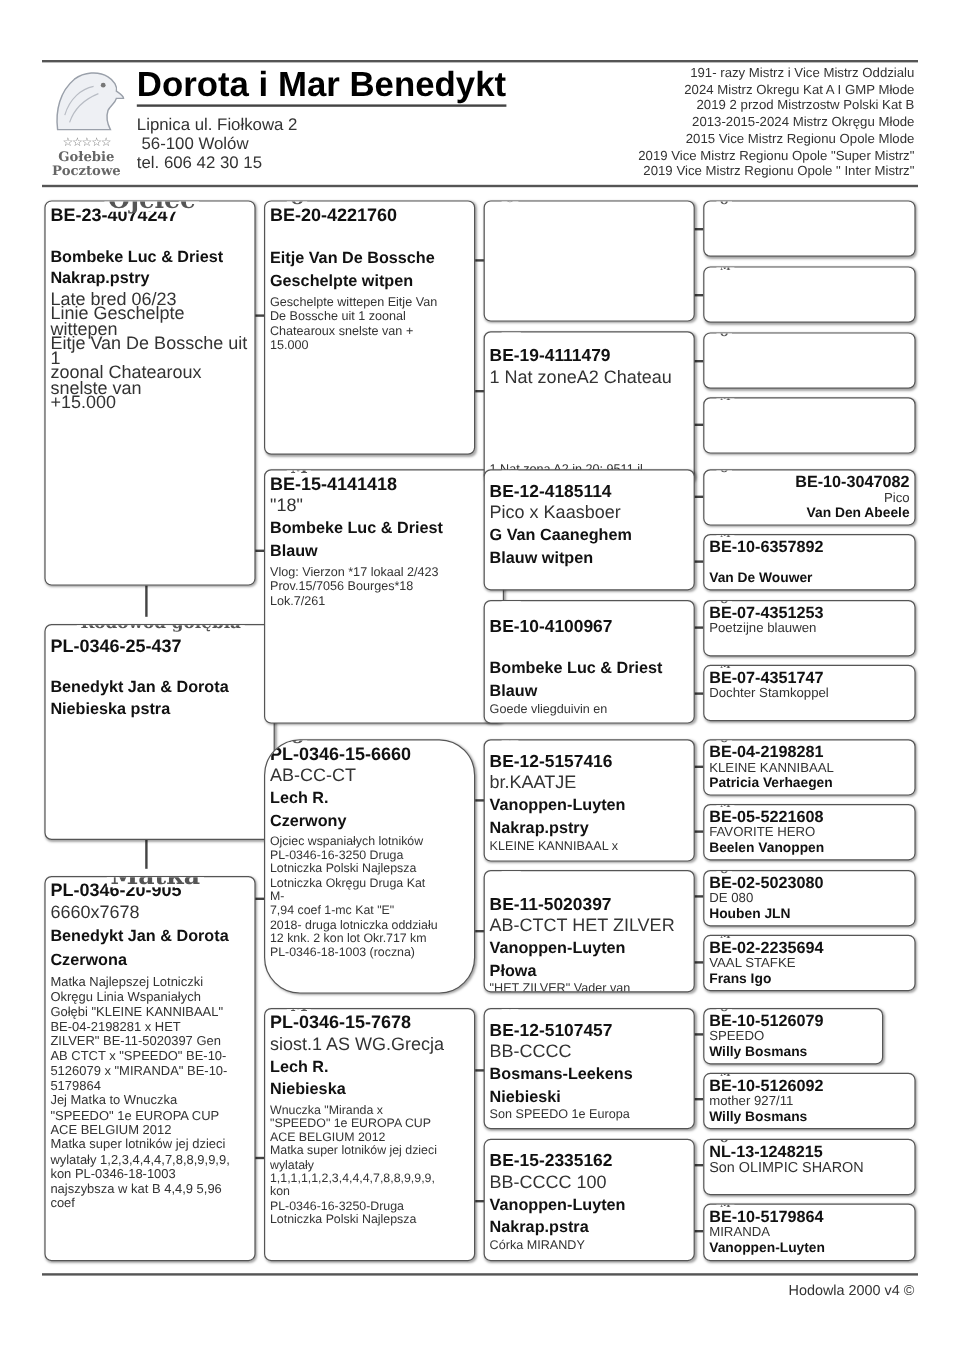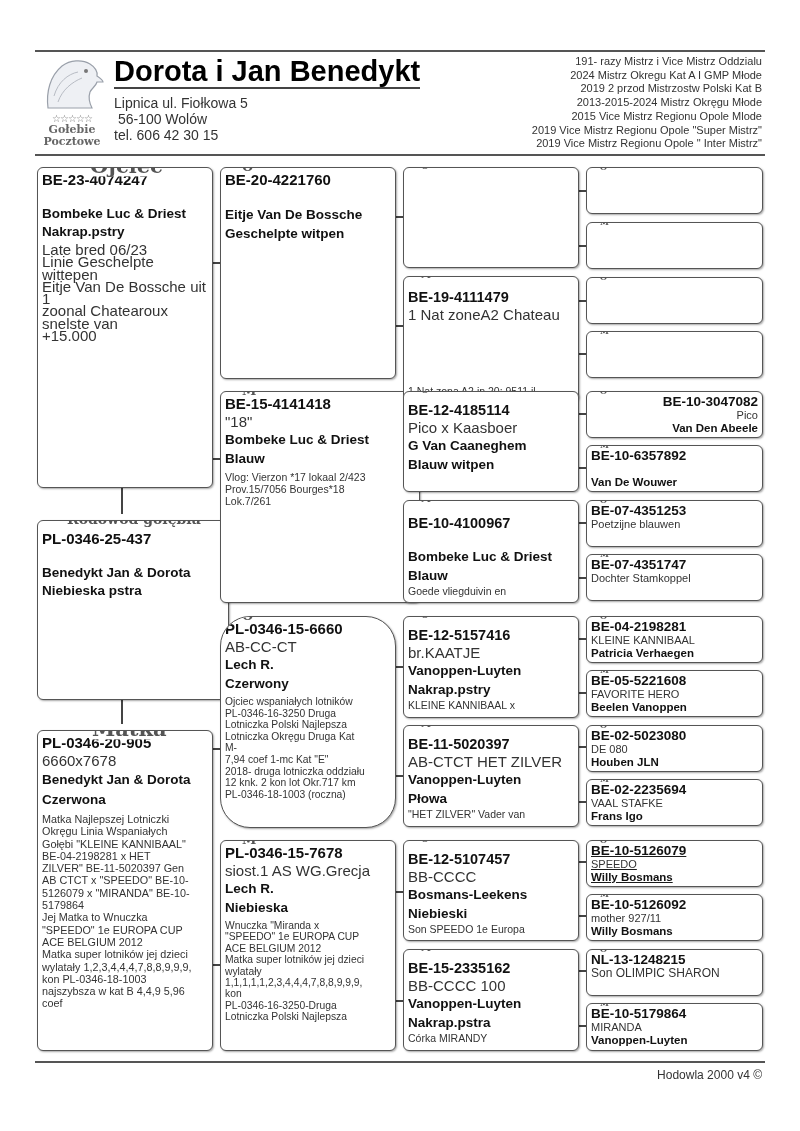--- a/index.html
+++ b/index.html
@@ -68,23 +68,23 @@
   <svg class="logo-bird" viewBox="0 0 64 54">
     <path d="M8 52 C6 36 10 20 22 10 C30 4 42 3 50 8 C55 11 58 16 57 20 C60 22 63 24 63 26 L57 26 C56 30 52 32 50 36 C48 42 50 48 52 52 Z" fill="#eef0f4" stroke="#9aa0aa" stroke-width="1.2"></path>
     <path d="M14 40 C18 26 28 18 38 16 M18 46 C22 34 32 26 42 22" fill="none" stroke="#b8bcc4" stroke-width="1"></path>
     <circle cx="46" cy="15" r="2" fill="#777"></circle>
   </svg>
   <div class="logo-stars">☆☆☆☆☆</div>
   <div class="logo-text">Gołebie</div>
   <div class="logo-text">Pocztowe</div>
 </div>
 
-<div class="owner-name">Dorota i Jan Benedykt</div>
+<div class="owner-name">Dorota i Mar Benedykt</div>
 <div class="addr">
-  <div>Lipnica ul. Fiołkowa 5</div>
+  <div>Lipnica ul. Fiołkowa 2</div>
   <div> 56-100 Wolów</div>
   <div>tel. 606 42 30 15</div>
 </div>
 
 <div class="titles">
   <div>191- razy  Mistrz i Vice Mistrz Oddzialu</div>
   <div>2024 Mistrz Okregu Kat A I GMP  Młode</div>
   <div>2019 2 przod Mistrzostw Polski Kat B</div>
   <div>2013-2015-2024 Mistrz Okręgu Młode</div>
   <div>2015 Vice Mistrz Regionu Opole Mlode</div>
@@ -172,20 +172,24 @@
 najszybsza w kat B 4,4,9 5,96
 coef</div>
 </div>
 
 <div class="box g2" style="left:220px; top:167px; width:176px; height:212px;">
   <span class="legend leg-mid">O</span>
   <div class="ring">BE-20-4221760</div>
   <div class="gap"></div>
   <div class="bold">Eitje Van De Bossche</div>
   <div class="bold">Geschelpte witpen</div>
+  <div class="desc" style="white-space:pre-line;">Geschelpte wittepen Eitje Van
+De Bossche uit 1 zoonal
+Chatearoux snelste van +
+15.000</div>
 </div>
 
 <div class="box g2" style="left:220px; top:391px; width:200px; height:212px;">
   <span class="legend leg-mid">M</span>
   <div class="ring">BE-15-4141418</div>
   <div class="sub">"18"</div>
   <div class="bold">Bombeke Luc &amp; Driest</div>
   <div class="bold">Blauw</div>
   <div class="desc" style="white-space:pre-line;">Vlog: Vierzon *17 lokaal 2/423
 Prov.15/7056 Bourges*18
@@ -259,21 +263,21 @@
   <span class="legend leg-sm">O</span>
   <div class="ring" style="margin-top:6px;">BE-12-5157416</div>
   <div class="sub">br.KAATJE</div>
   <div class="bold">Vanoppen-Luyten</div>
   <div class="bold">Nakrap.pstry</div>
   <div class="desc" style="margin-top:0;">KLEINE KANNIBAAL x</div>
 </div>
 
 <div class="box g3" style="left:403px; top:725px; width:176px; height:102px;">
   <span class="legend leg-sm">M</span>
-  <div class="ring" style="margin-top:6px;">BE-11-5020397</div>
+  <div class="ring" style="margin-top:16px;">BE-11-5020397</div>
   <div class="sub">AB-CTCT HET ZILVER</div>
   <div class="bold">Vanoppen-Luyten</div>
   <div class="bold">Płowa</div>
   <div class="desc" style="margin-top:0;">"HET  ZILVER" Vader van</div>
 </div>
 
 <div class="box g3" style="left:403px; top:840px; width:176px; height:101px;">
   <span class="legend leg-sm">O</span>
   <div class="ring" style="margin-top:6px;">BE-12-5107457</div>
   <div class="sub">BB-CCCC</div>
@@ -349,21 +353,21 @@
   <div class="sub">DE 080</div>
   <div class="bold">Houben JLN</div>
 </div>
 <div class="box g4" style="left:586px; top:779px; width:177px; height:47px;">
   <span class="legend leg-tiny">M</span>
   <div class="ring">BE-02-2235694</div>
   <div class="sub">VAAL STAFKE</div>
   <div class="bold">Frans Igo</div>
 </div>
 
-<div class="box g4" style="left:586px; top:840px; width:177px; height:47px;text-decoration:underline;">
+<div class="box g4" style="left:586px; top:840px; width:150px; height:47px;">
   <span class="legend leg-tiny">O</span>
   <div class="ring">BE-10-5126079</div>
   <div class="sub">SPEEDO</div>
   <div class="bold">Willy Bosmans</div>
 </div>
 <div class="box g4" style="left:586px; top:894px; width:177px; height:47px;">
   <span class="legend leg-tiny">M</span>
   <div class="ring">BE-10-5126092</div>
   <div class="sub">mother 927/11</div>
   <div class="bold">Willy Bosmans</div>

